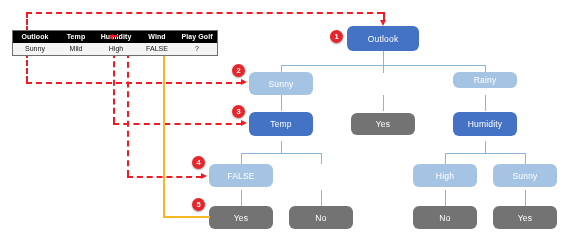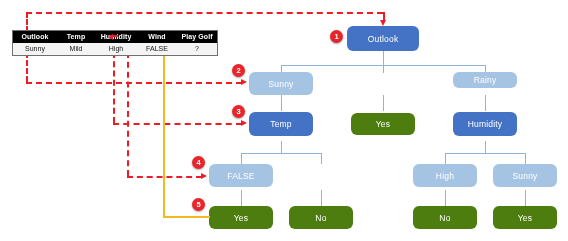--- a/index.html
+++ b/index.html
@@ -49,21 +49,21 @@
     border-radius:6px;
     display:flex;align-items:center;justify-content:center;
     color:#ffffff;
     font-size:8.5px;
     letter-spacing:0.2px;
     z-index:4;
     white-space:nowrap;
   }
   .node.dark{background:#4472c4;}
   .node.light{background:#a5c4e4;}
-  .node.leaf{background:#4d7c0f;}
+  .node.leaf{background:#737373;}
 
   
   .conn{position:absolute;background:#8fb4d9;z-index:2;}
   .conn.v{width:1px;}
   .conn.h{height:1px;}
 
   
   .rd{position:absolute;z-index:5;}
   .rd.h{
     height:0;border-top:2px dashed #ee1c25;

